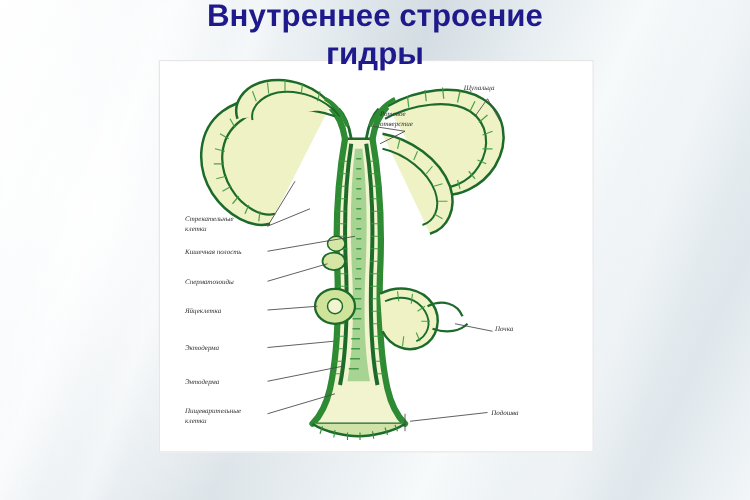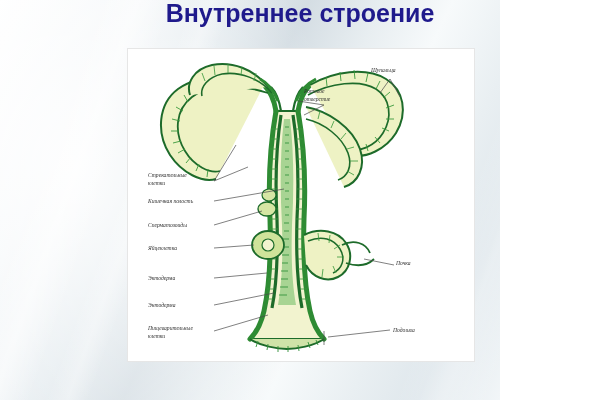--- a/index.html
+++ b/index.html
@@ -8,21 +8,21 @@
   }
   body {
     width: 600px;
     height: 400px;
     overflow: hidden;
     font-family: "Liberation Sans", sans-serif;
     background: #ffffff;
   }
   .slide {
     position: relative;
-    width: 500px;
+    width: 600px;
     height: 400px;
     background:
       linear-gradient(115deg,
         #ffffff 0%,
         #f4f7f9 18%,
         #e4ebef 33%,
         #d4dde3 45%,
         #e8eef1 56%,
         #f7fafb 66%,
         #e9eff2 78%,
@@ -91,20 +91,21 @@
 <body>
 
 <div class="slide">
   <div class="glow"></div>
   <div class="streak s1"></div>
   <div class="streak s2"></div>
   <div class="streak s3"></div>
 
   <div class="title">
     <div>Внутреннее строение</div>
+    <div>гидры</div>
   </div>
 
   <div class="figure">
     <svg width="346" height="312" viewBox="0 0 346 312" xmlns="http://www.w3.org/2000/svg">
       <rect x="0" y="0" width="346" height="312" fill="#ffffff"></rect>
 
       <g>
 
         <path d="M148,62 C142,96 140,130 142,170 C143,205 142,235 136,262
                  C133,275 128,284 122,290

